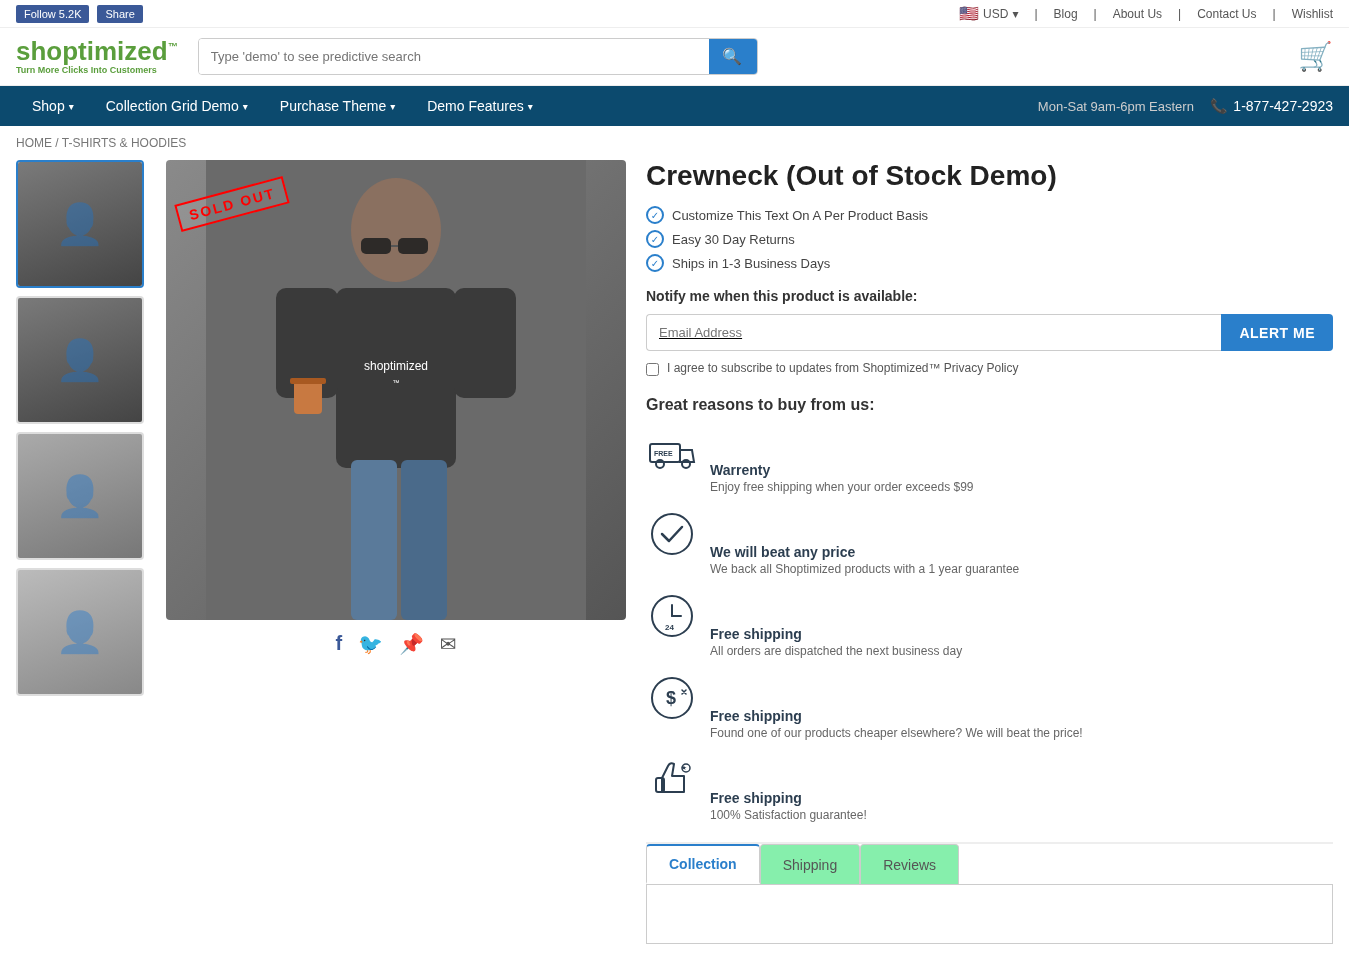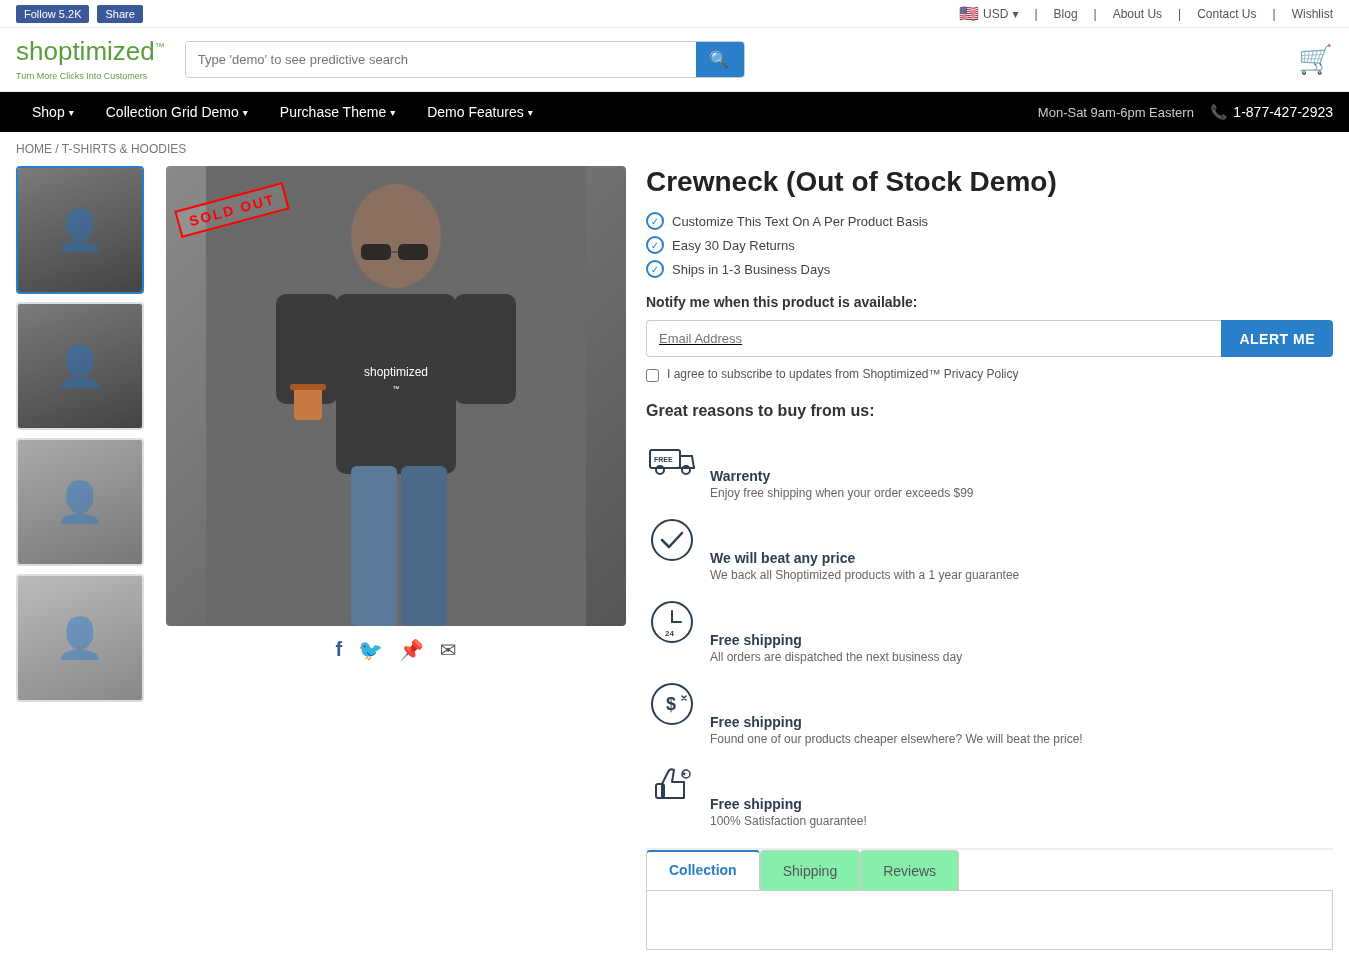--- a/index.html
+++ b/index.html
@@ -43,27 +43,27 @@
     .header {
       display: flex;
       align-items: center;
       padding: 10px 16px;
       background: #fff;
       border-bottom: 1px solid #eee;
     }
     .logo-area { flex: 0 0 auto; margin-right: 20px; }
     .logo-text {
       font-size: 26px;
-      font-weight: normal;
+      font-weight: bold;
       color: #333;
       line-height: 1;
     }
     .logo-text span { color: #5a9e3c; }
     .logo-tm { font-size: 10px; vertical-align: super; }
-    .logo-tagline { font-size: 9px; color: #888; display: block; margin-top: 8px; }
+    .logo-tagline { font-size: 9px; color: #888; display: block; margin-top: 2px; }
     .search-bar {
       flex: 1;
       max-width: 560px;
       display: flex;
       border: 1px solid #ccc;
       border-radius: 4px;
       overflow: hidden;
     }
     .search-input {
       flex: 1;
@@ -84,21 +84,21 @@
     .cart-icon-area {
       margin-left: auto;
       font-size: 28px;
       cursor: pointer;
       color: #555;
       position: relative;
     }
 
     
     .nav-bar {
-      background: #000000;
+      background: #0c4a6e;
       display: flex;
       align-items: center;
       padding: 0 16px;
     }
     .nav-left { display: flex; }
     .nav-item {
       color: #fff;
       padding: 12px 16px;
       cursor: pointer;
       font-size: 14px;

